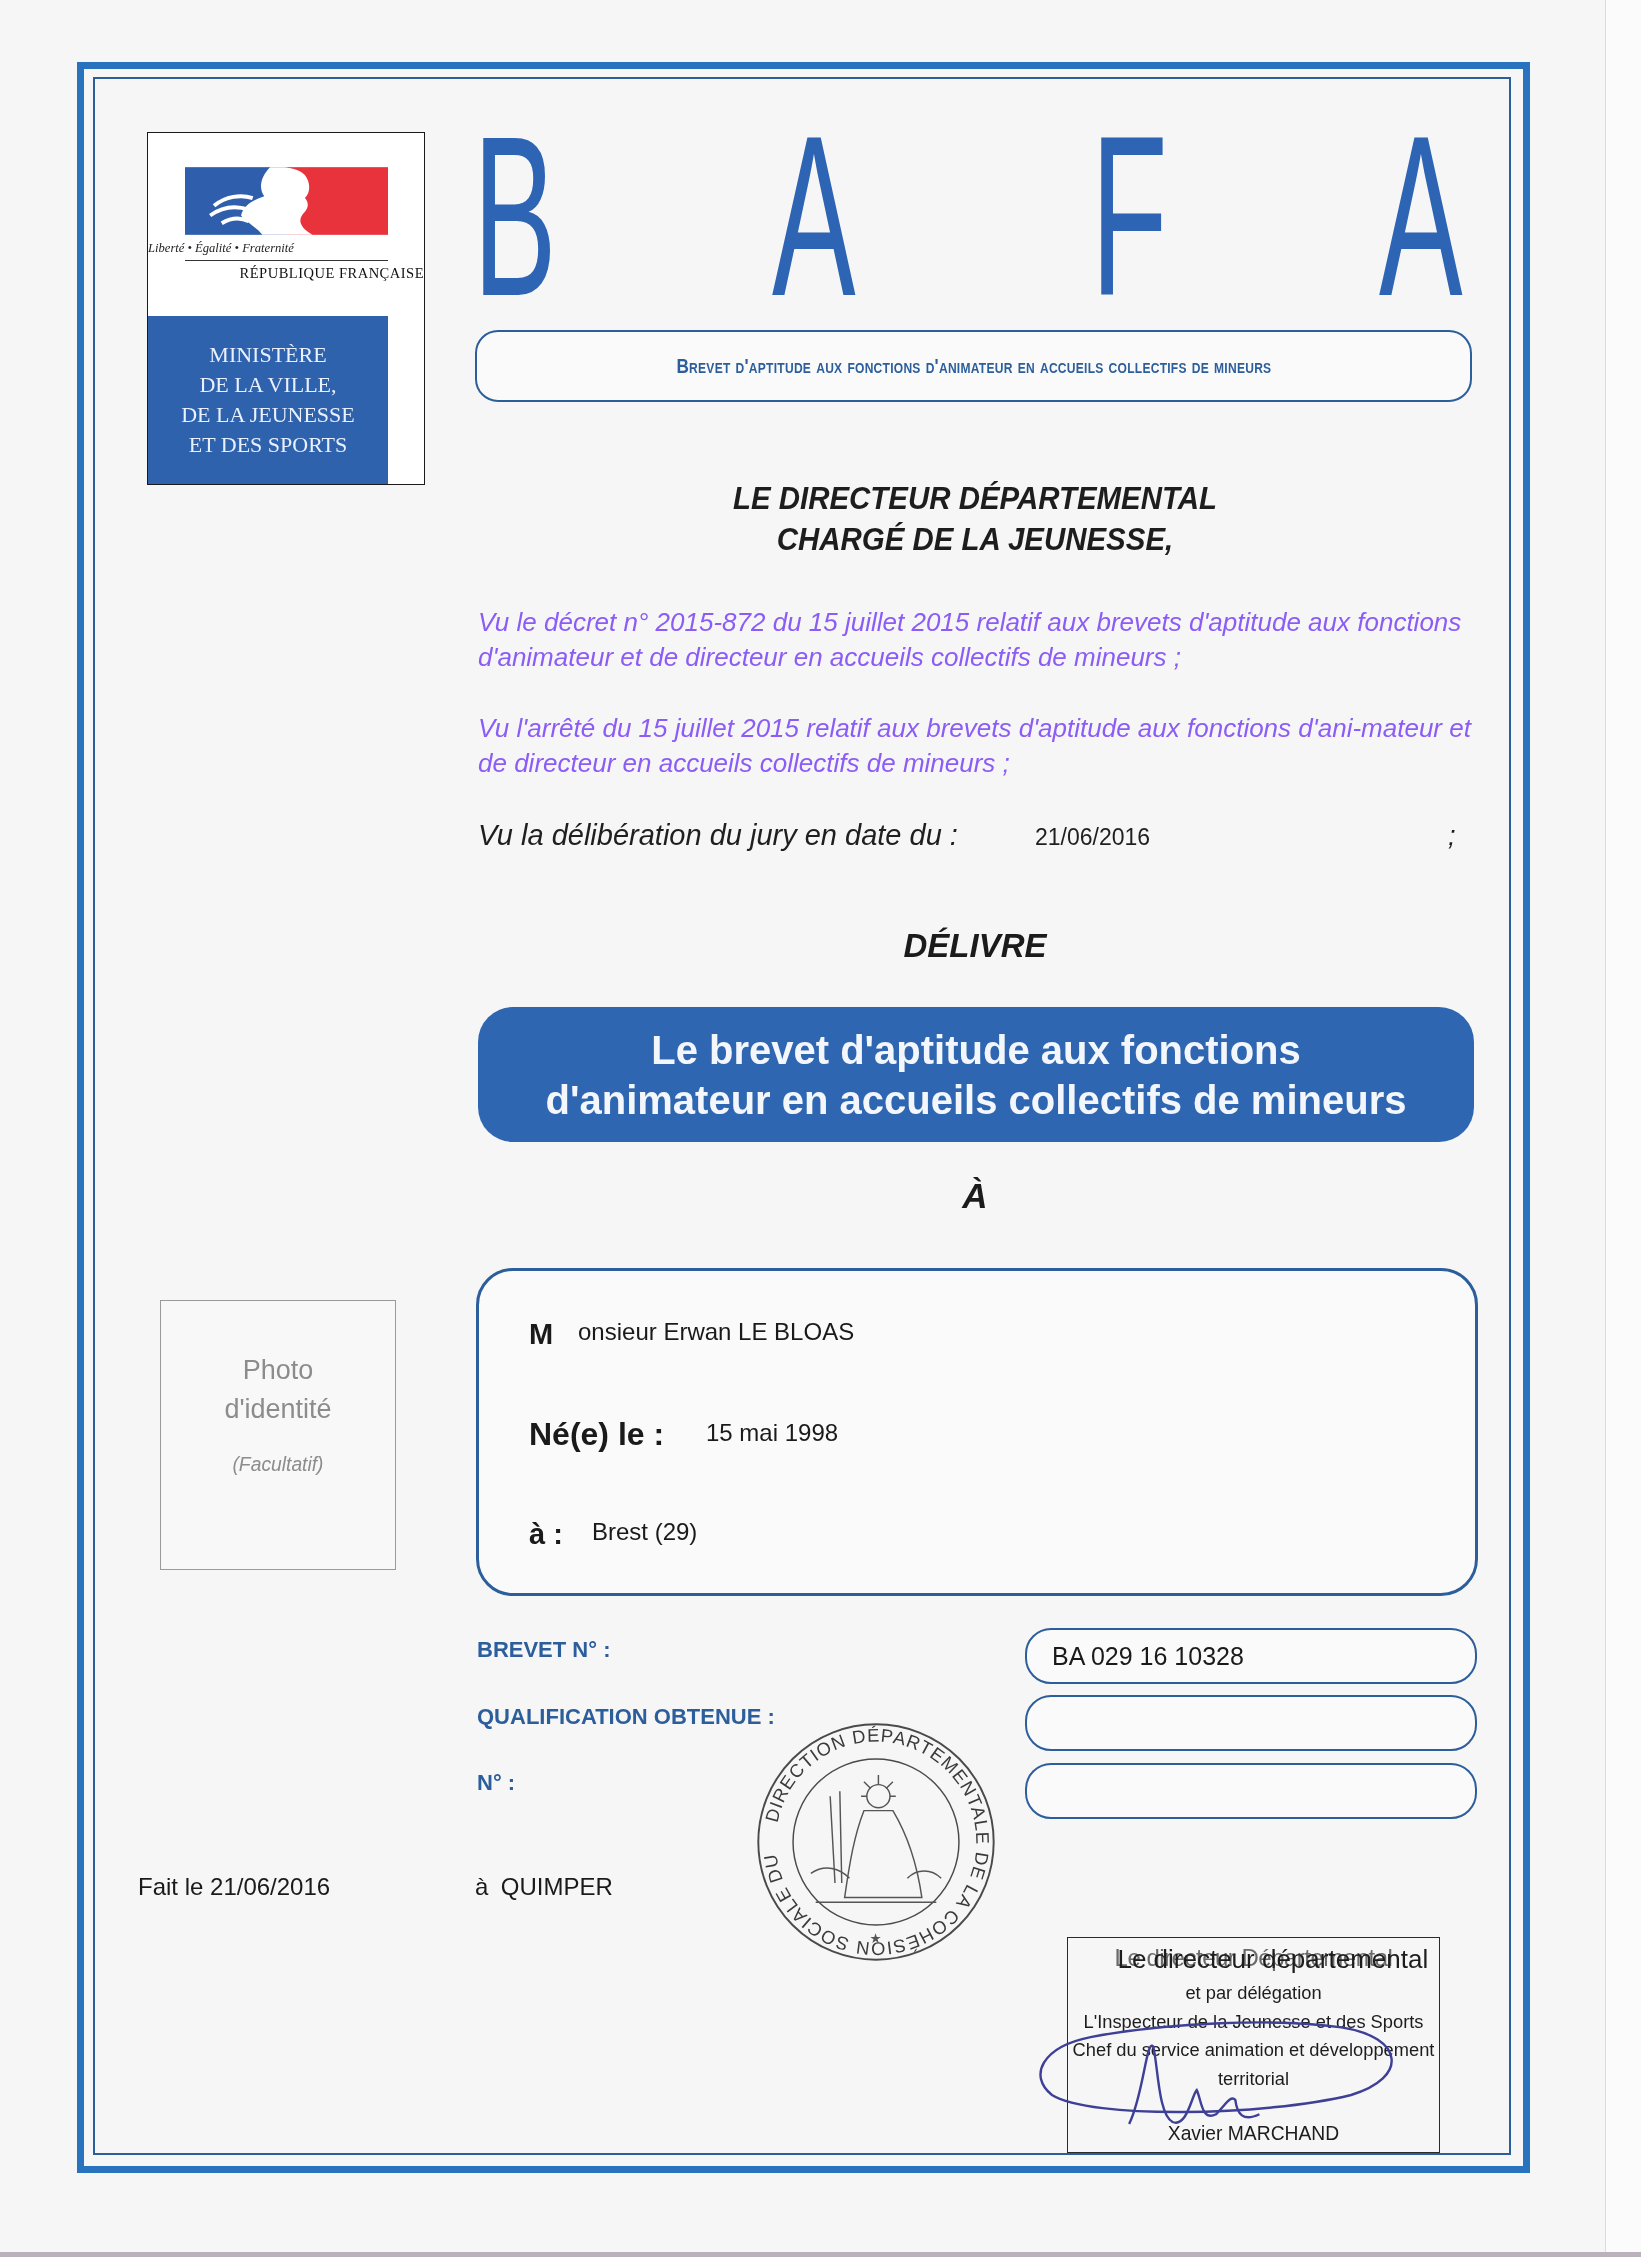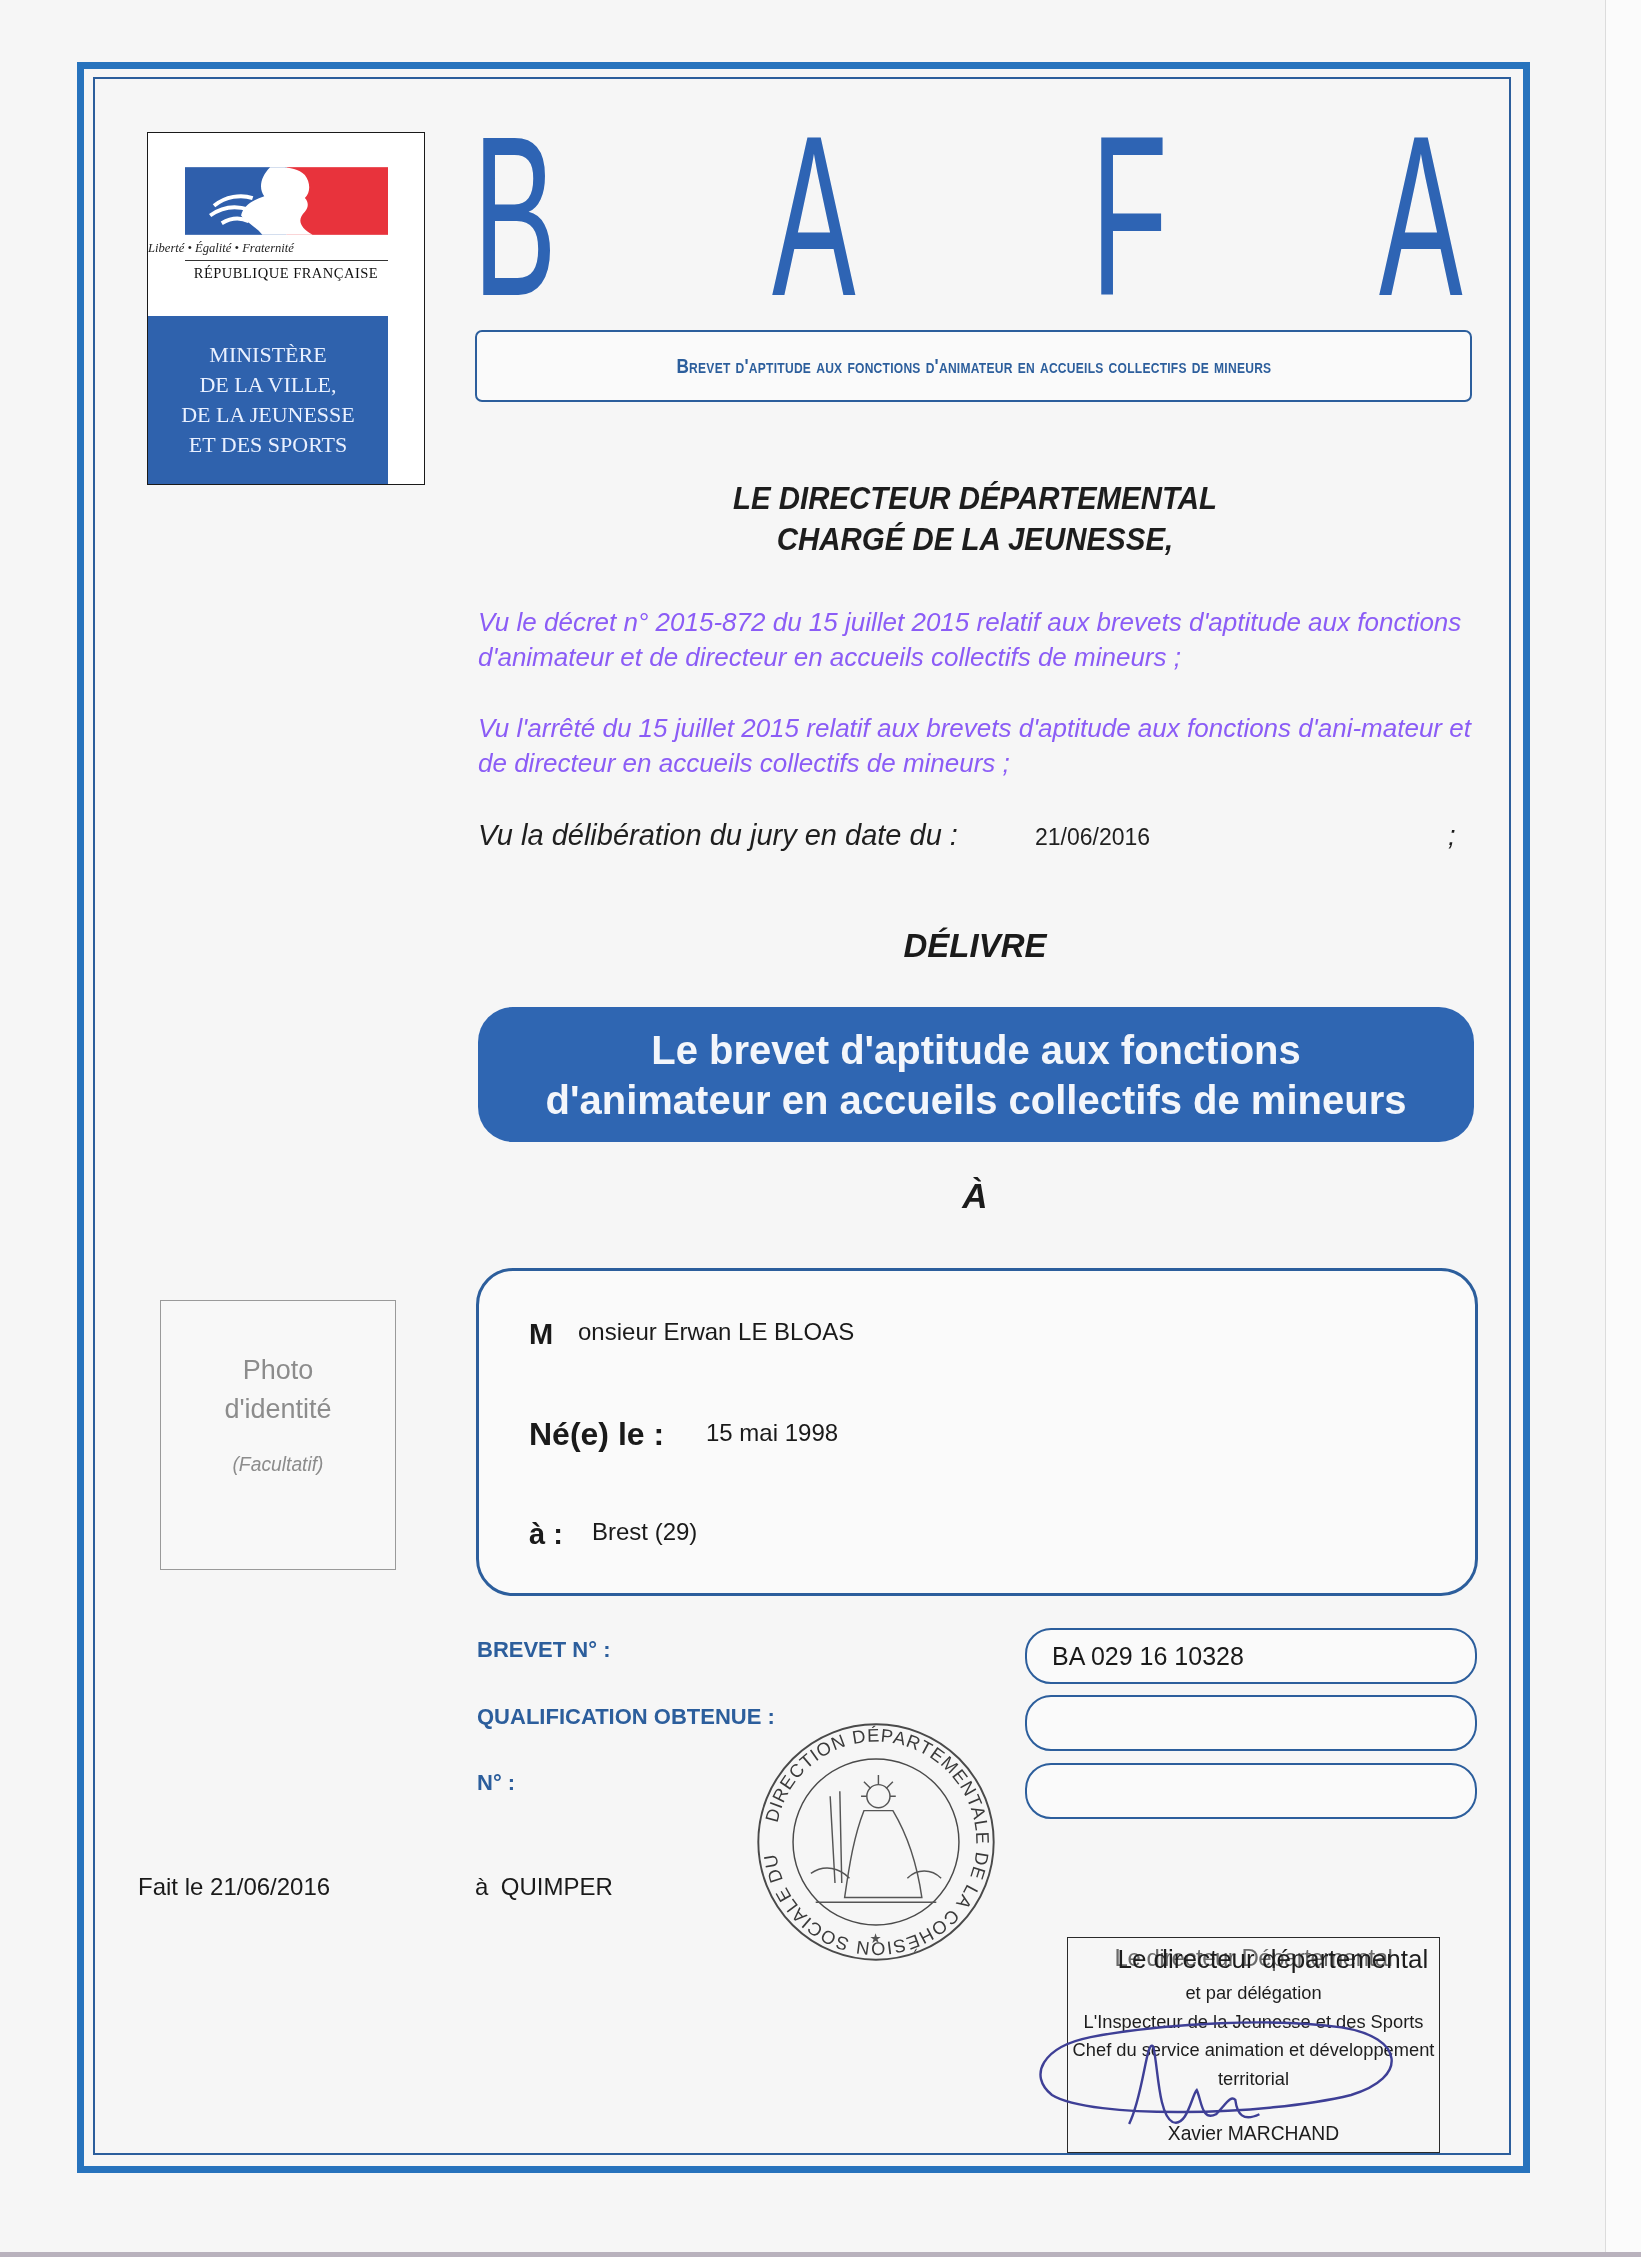--- a/index.html
+++ b/index.html
@@ -31,42 +31,42 @@
     border:1.9px solid #1a1a1a; background:#fff;
   }
   .logo-white { position:absolute; left:0; top:0; width:276px; height:183px; background:#fff; }
   .flag { position:absolute; left:37px; top:34px; width:203px; height:68px; }
   .motto {
     position:absolute; left:0; top:108px; width:276px; text-align:left;
     font-family:"Liberation Serif", serif; font-style:italic; font-size:12.6px; color:#222;
   }
   .motto-rule { position:absolute; left:37px; top:127px; width:203px; height:1px; background:#333; }
   .republique {
-    position:absolute; left:0; top:132px; width:276px; text-align:center;
+    position:absolute; left:0; top:132px; width:276px; text-align:right;
     font-family:"Liberation Serif", serif; font-size:14.5px; letter-spacing:0.5px; color:#111;
   }
   .logo-blue {
     position:absolute; left:0; top:183px; width:240px; height:168px; background:#2f62ad;
     display:flex; align-items:center; justify-content:center;
   }
   .ministere {
     color:#e9f0ff; font-family:"Liberation Serif", serif; font-size:22px;
     line-height:30px; text-align:center; white-space:pre-line;
   }
 
   
   .bafa-letter {
     position:absolute; top:124px; height:185px; line-height:185px;
     font-family:"Liberation Sans Narrow","Liberation Sans", sans-serif;
     font-size:228px; color:#2e64b4; transform:scaleX(0.55); transform-origin:left top;
     font-weight:normal;
   }
   .subtitle-pill {
     position:absolute; left:475px; top:330px; width:993px; height:68px;
-    border:2.9px solid #2c5e9c; border-radius:7px; background:#fafafa;
+    border:2.9px solid #2c5e9c; border-radius:23px; background:#fafafa;
     display:flex; align-items:center; justify-content:center;
   }
   .subtitle-text {
     font-size:20px; font-weight:bold; color:#2c5e9c; letter-spacing:0.3px;
     font-variant:small-caps; transform:scaleX(0.86); white-space:nowrap;
   }
 
   .title-line {
     position:absolute; left:478px; width:994px; text-align:center;
     font-size:32px; font-weight:bold; font-style:italic; color:#1d1d1d;

